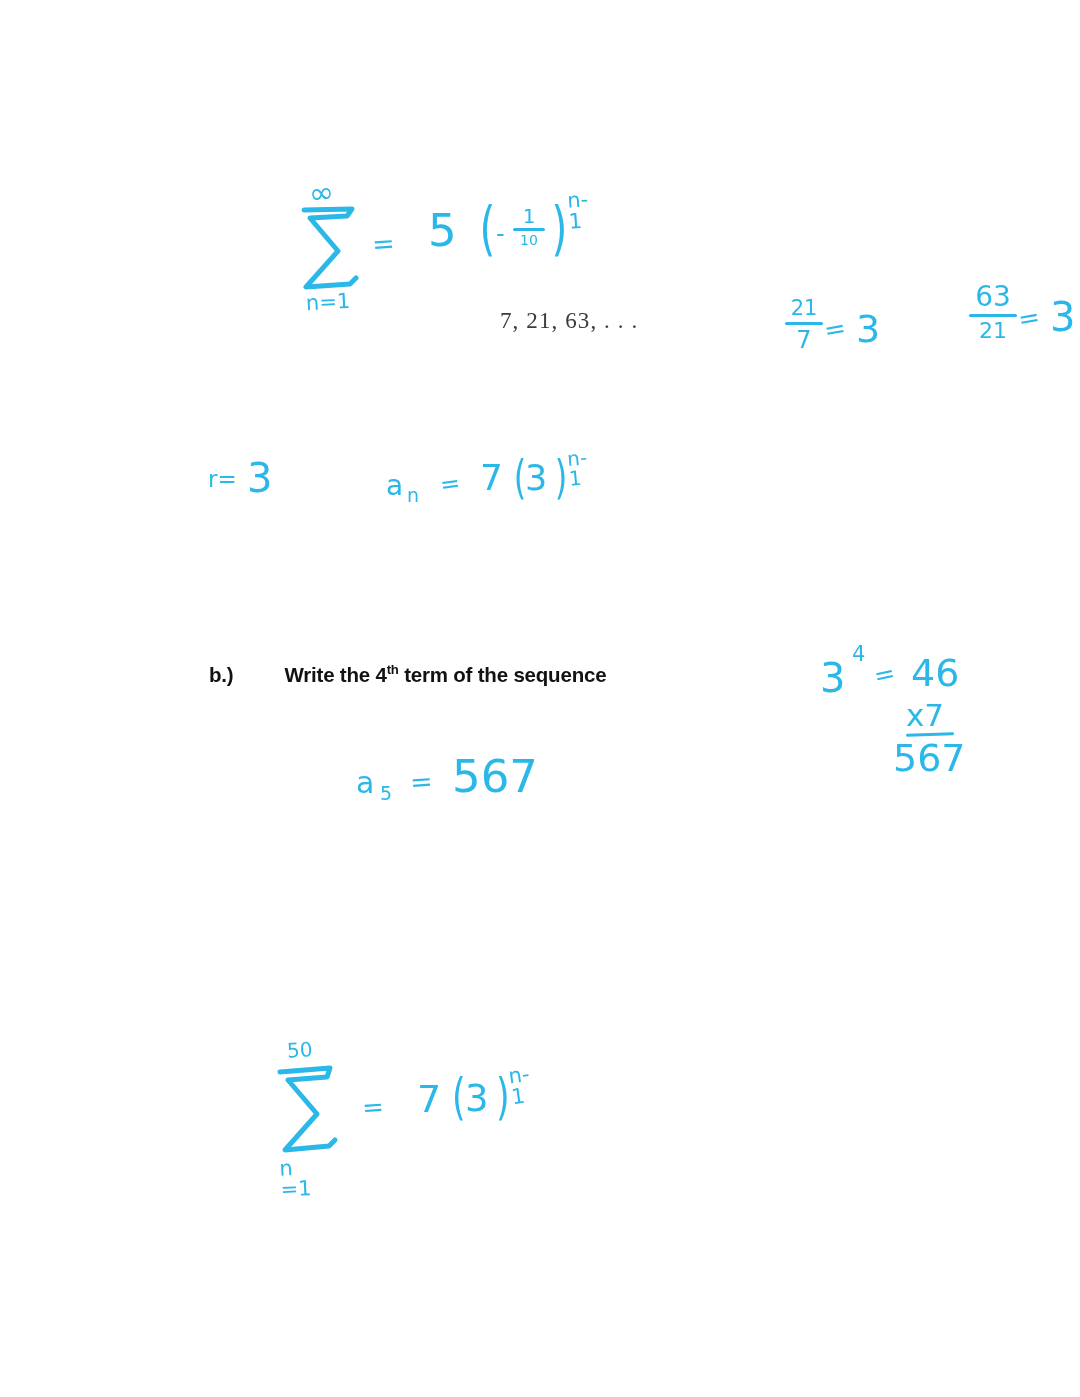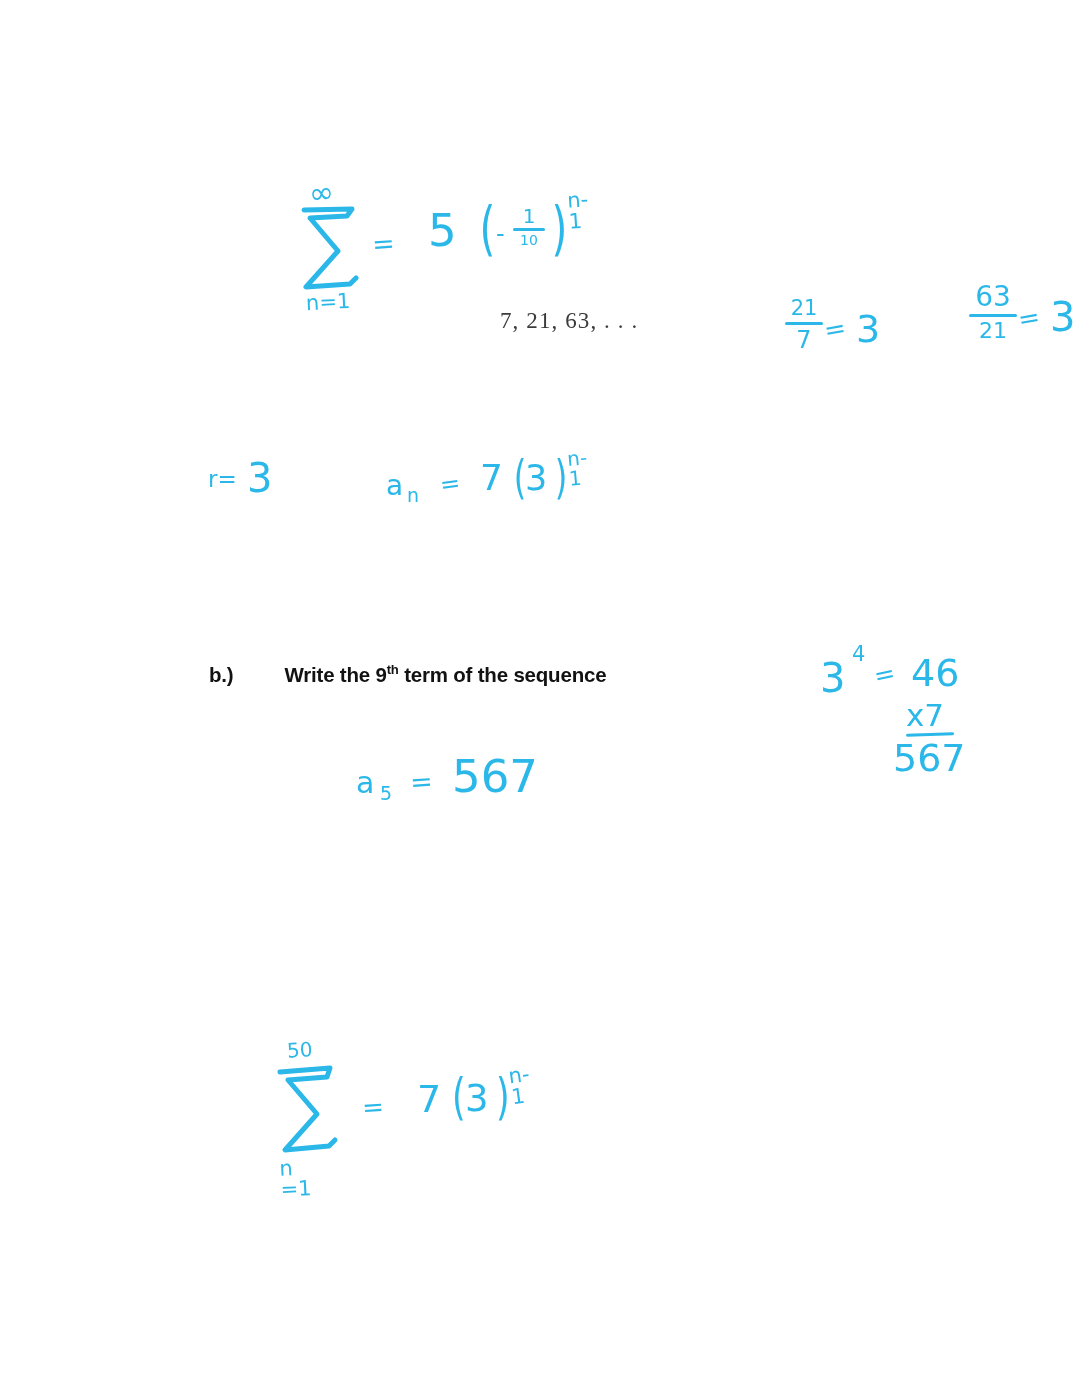--- a/index.html
+++ b/index.html
@@ -186,21 +186,21 @@
     <div style="position:absolute; left:317px; top:3px; font-size:35px; line-height:1;">3</div>
 
     <div style="position:absolute; left:344px; top:-4px; font-size:46px; line-height:1;
                 transform:scaleX(0.7);">)</div>
 
     <div style="position:absolute; left:360px; top:-10px; font-size:20px; line-height:1;
                 transform:rotate(-5deg);">n-1</div>
   </div>
 
   <div class="printed part-b">
-    <span>b.)</span><span class="ind"></span><span>Write the 9</span><sup class="th">th</sup><span> term of the sequence</span>
+    <span>b.)</span><span class="ind"></span><span>Write the 4</span><sup class="th">th</sup><span> term of the sequence</span>
   </div>
 
   <div class="ink" style="left:820px; top:644px;">
 
     <div style="position:absolute; left:0px; top:14px; font-size:40px; line-height:1;">3</div>
     <div style="position:absolute; left:32px; top:0px; font-size:21px; line-height:1;">4</div>
     <div style="position:absolute; left:54px; top:18px; font-size:25px; line-height:1;
                 transform:rotate(-12deg);">=</div>
     <div style="position:absolute; left:91px; top:10px; font-size:38px; line-height:1;">46</div>
 

